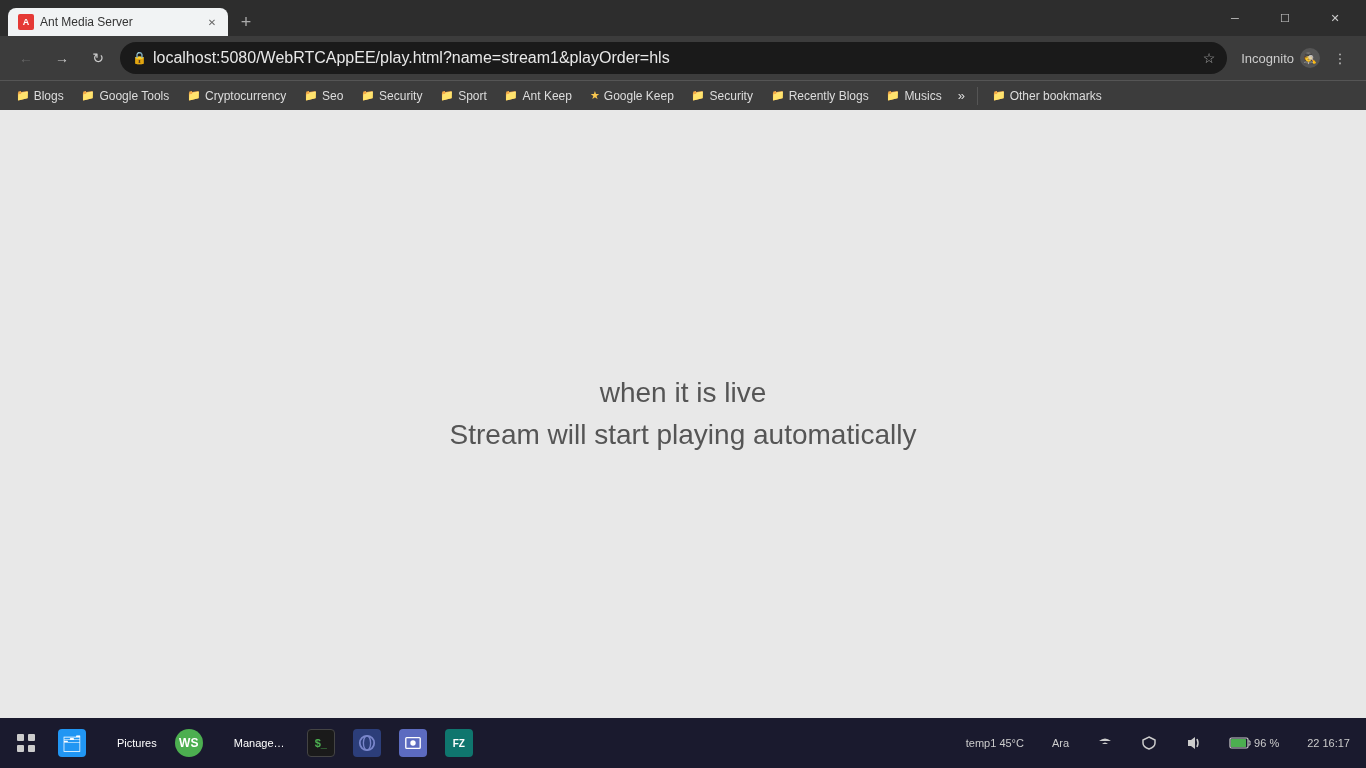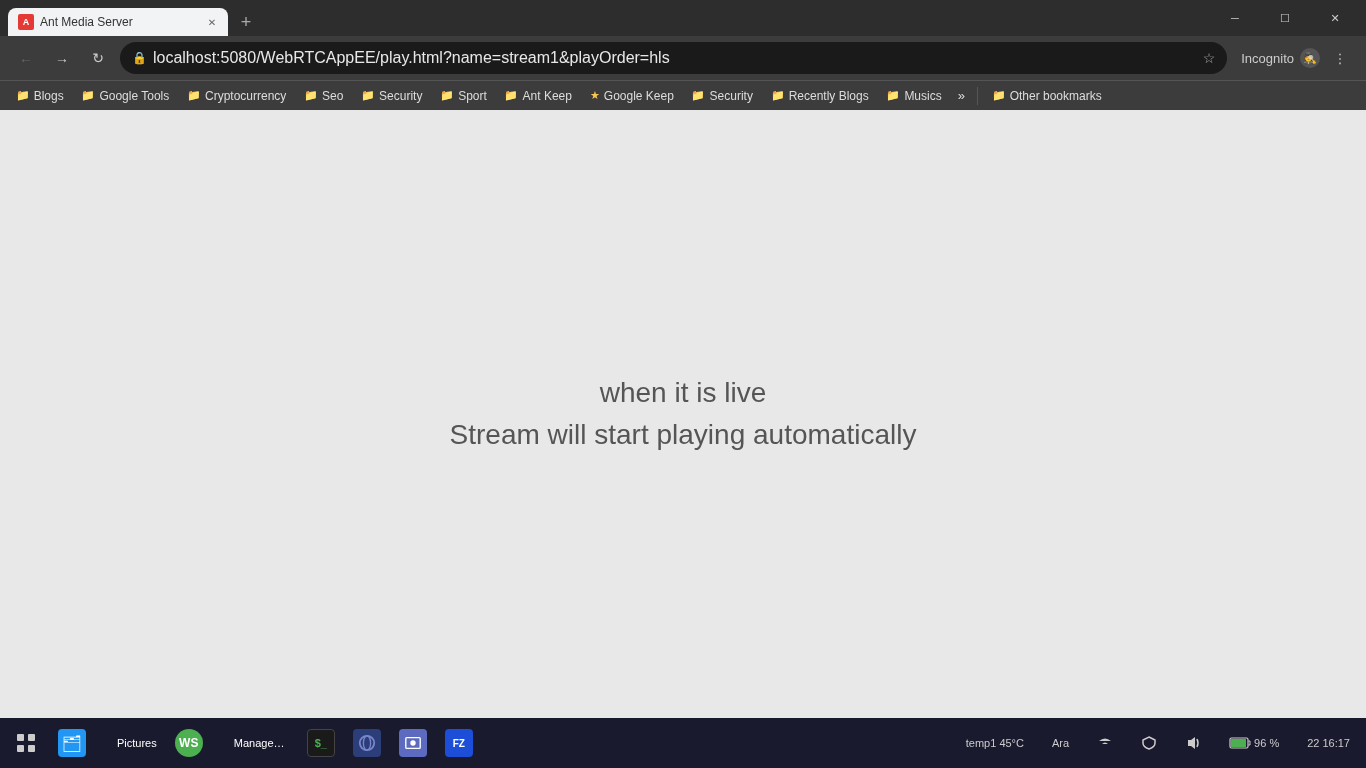--- a/index.html
+++ b/index.html
@@ -322,21 +322,21 @@
     <div class="taskbar-app">
       <div class="taskbar-app-icon" style="background:#5C6BC0; color:white;">
         <svg width="18" height="18" viewBox="0 0 20 20" fill="white">
           <rect x="2" y="4" width="16" height="12" rx="1" fill="none" stroke="white" stroke-width="1.5"></rect>
           <circle cx="10" cy="10" r="3" fill="white"></circle>
         </svg>
       </div>
     </div>
 
     <div class="taskbar-app">
-      <div class="taskbar-app-icon" style="background:#1d4ed8; color:white; font-size:10px; font-weight:bold;">FZ</div>
+      <div class="taskbar-app-icon" style="background:#0f766e; color:white; font-size:10px; font-weight:bold;">FZ</div>
     </div>
 
 
 
     <div class="taskbar-spacer"></div>
 
     <div class="system-tray">
       <div class="tray-item">
         <span>temp1 45°C</span>
       </div>

